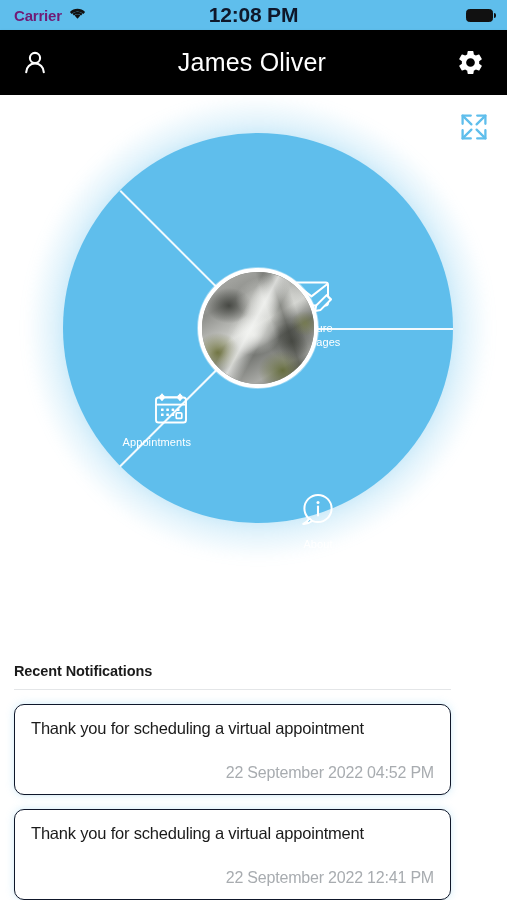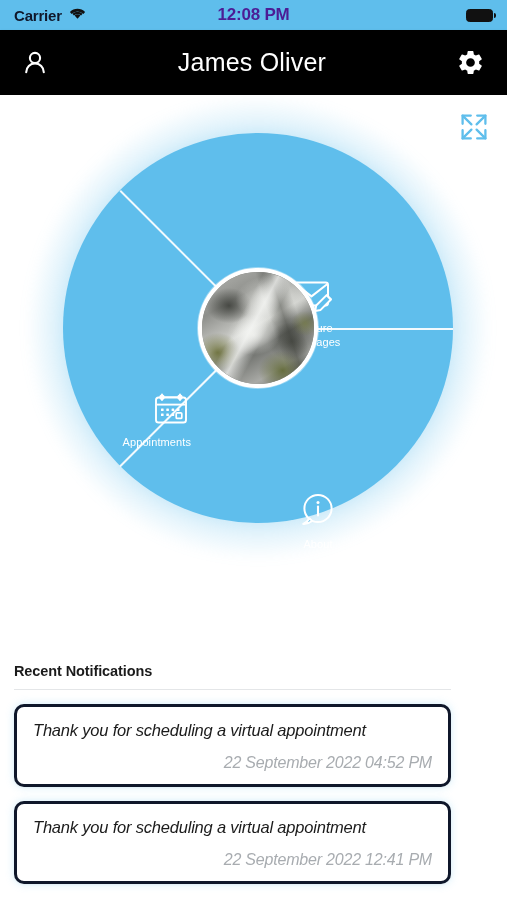--- a/index.html
+++ b/index.html
@@ -21,27 +21,27 @@
   
   .status-bar {
     position:absolute; top:0; left:0;
     width:507px; height:30px;
     background:#5FBEEC;
     display:flex; align-items:center;
     padding:0 14px;
     color:#111;
   }
   .sb-left { display:flex; align-items:center; gap:6px; flex:0 0 auto; }
-  .sb-carrier { font-size:15px; font-weight:700; letter-spacing:-0.2px; color:#0f172a; }
+  .sb-carrier { font-size:15px; font-weight:700; letter-spacing:-0.2px; color:#701a75; }
   .sb-center {
     position:absolute; left:0; right:0; top:0; height:30px;
     display:flex; align-items:center; justify-content:center;
     pointer-events:none;
   }
-  .sb-time { font-size:17px; font-weight:700; color:#4c1d95; letter-spacing:-0.2px; }
+  .sb-time { font-size:21px; font-weight:700; color:#0f172a; letter-spacing:-0.2px; }
   .sb-right {
     margin-left:auto; display:flex; align-items:center; z-index:2;
   }
   .battery {
     position:relative;
     width:27px; height:13px;
     border:1.6px solid #111;
     border-radius:3.5px;
     background:#111;
   }
@@ -210,34 +210,33 @@
   .notif-divider {
     margin-top:10px;
     height:1px;
     background:#e4e6e8;
     width:100%;
   }
   .notif-card {
     margin-top:14px;
     background:#ffffff;
     border-radius:10px;
-    border:3px solid #0f172a;
+    border:1px solid #0f172a;
     box-shadow:0 0 9px rgba(95,190,236,0.28), 0 1px 2px rgba(0,0,0,0.04);
     padding:13px 16px 12px 16px;
     cursor:pointer;
-    font-style:italic;
   }
   .notif-msg {
     font-size:16.5px;
     color:#1b1b1b;
     letter-spacing:-0.2px;
     line-height:20px;
   }
   .notif-time {
-    margin-top:14px;
+    margin-top:26px;
     text-align:right;
     font-size:16px;
     color:#a8acb0;
     letter-spacing:-0.2px;
   }
 </style>
 </head>
 <body>
 
 <div id="screen">

